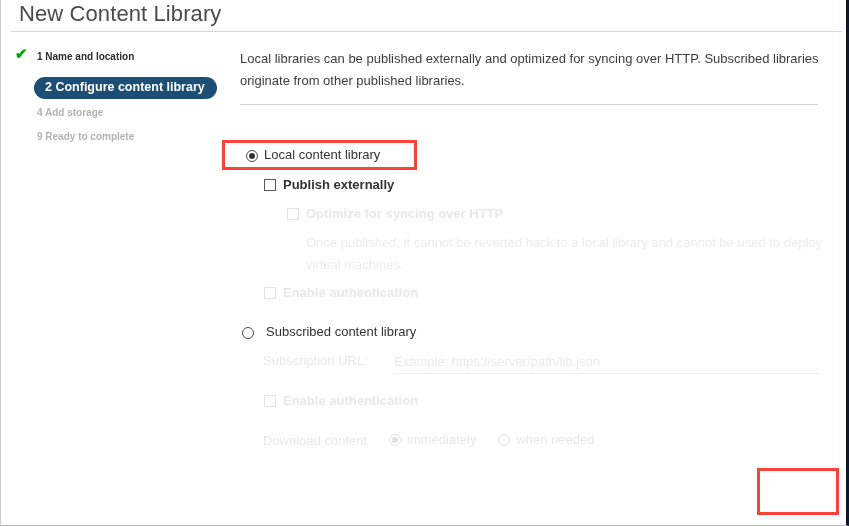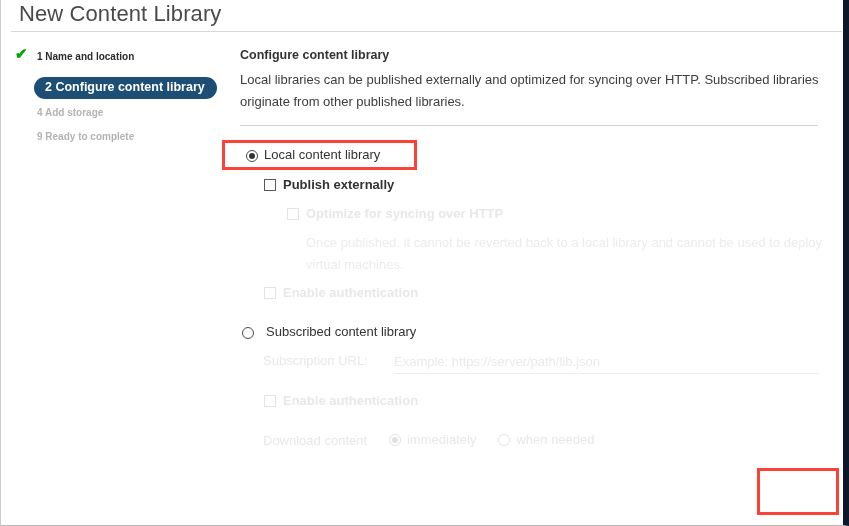--- a/index.html
+++ b/index.html
@@ -13,21 +13,21 @@
     -webkit-font-smoothing: antialiased;
   }
 
   .wizard {
     position: relative;
     width: 849px;
     height: 526px;
     box-sizing: border-box;
     background: #ffffff;
     border-left: 1px solid #cccccc;
-    border-right: 6px solid #0f172a;
+    border-right: 3px solid #0f172a;
     border-bottom: 1px solid #bbbbbb;
     overflow: hidden;
   }
 
   
   .wiz-header {
     position: absolute;
     left: 0; top: 0;
     width: 849px;
     height: 32px;
@@ -345,21 +345,20 @@
       <span class="step-label">4 Add storage</span>
     </div>
 
     <div class="step pending">
       <span class="step-label">9 Ready to complete</span>
     </div>
 
   </div>
 
   <div class="content">
-    <div class="content-title">Configure content library</div>
     <div class="content-desc">Local libraries can be published externally and optimized for syncing over HTTP. Subscribed libraries originate from other published libraries.</div>
     <div class="content-rule"></div>
   </div>
 
   <span class="radio checked group-local-radio"></span>
   <span class="ctl-label group-local-label">Local content library</span>
 
   <div class="opt-row publish-row">
     <span class="checkbox"></span>
     <span class="ctl-label">Publish externally</span>

